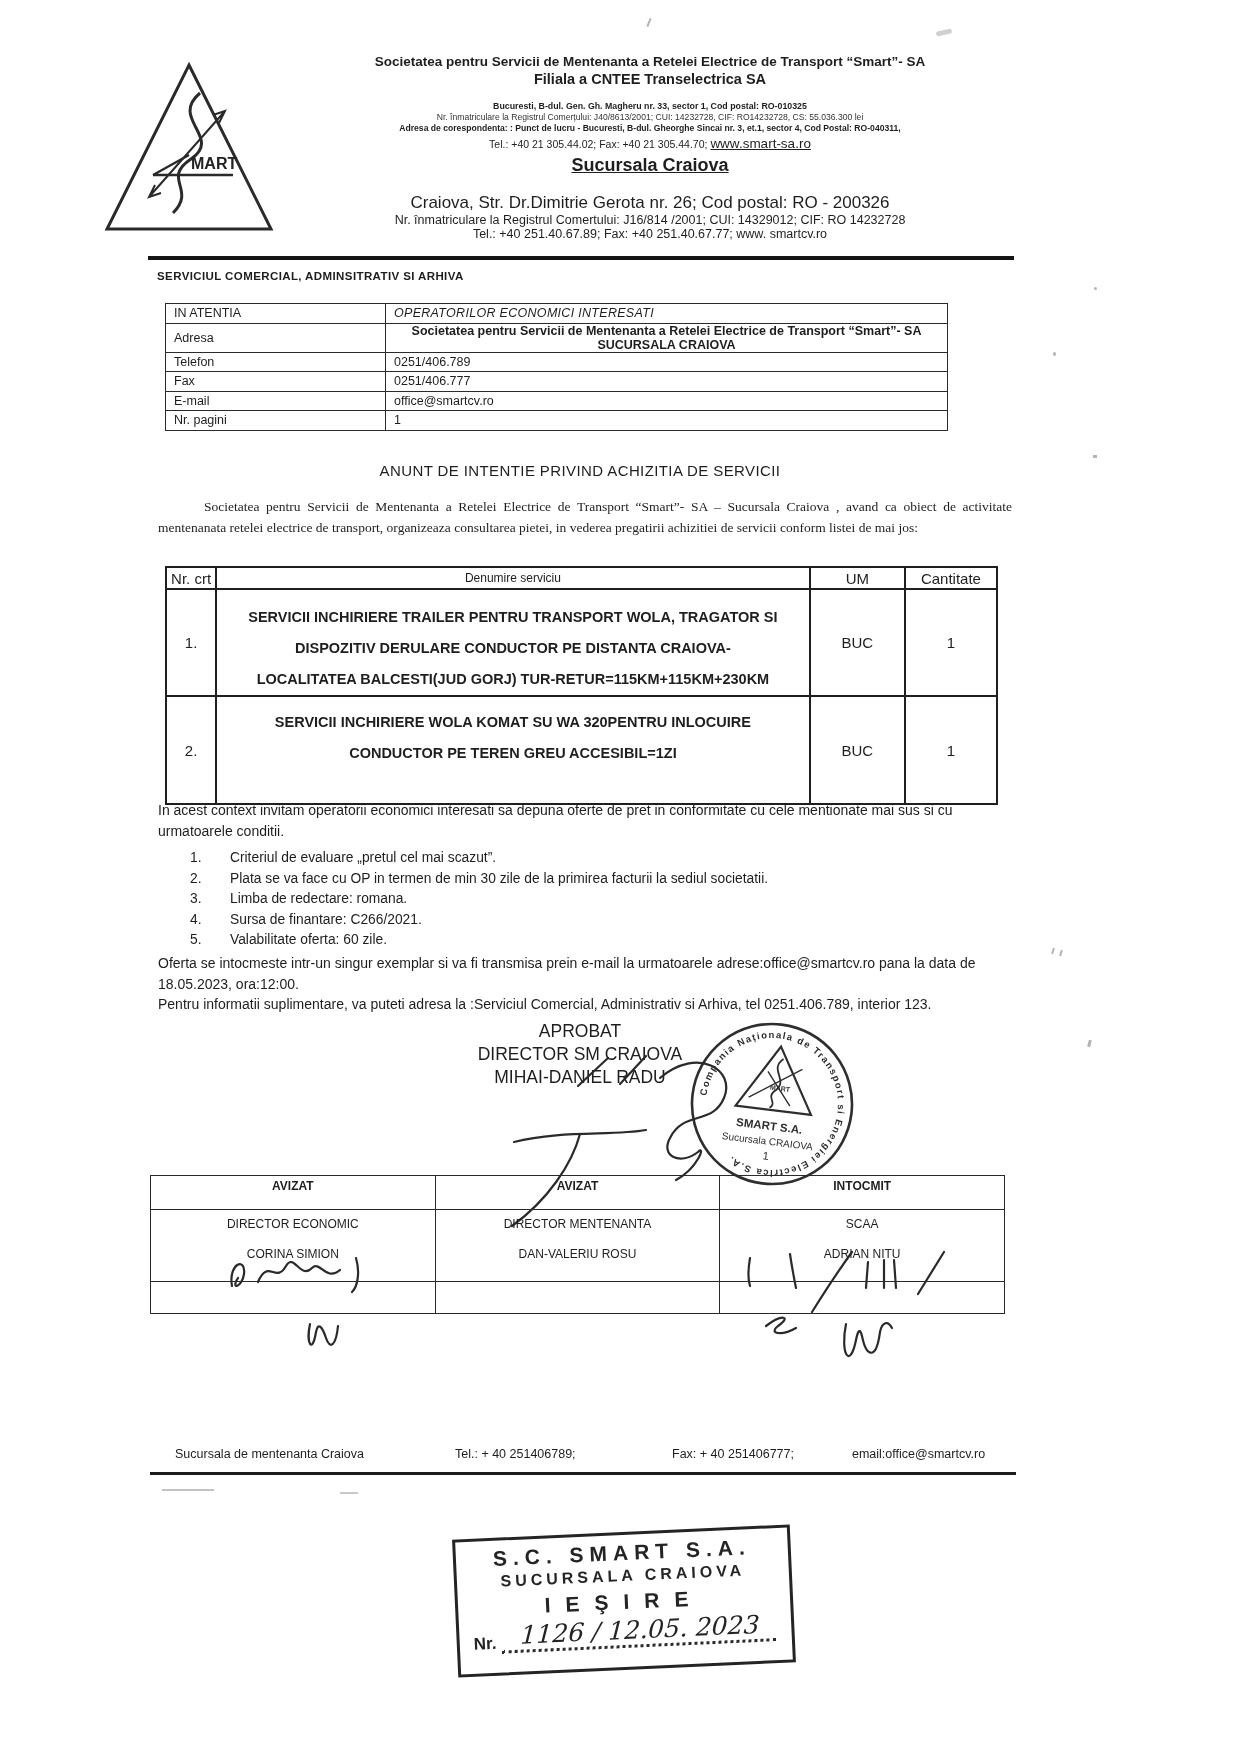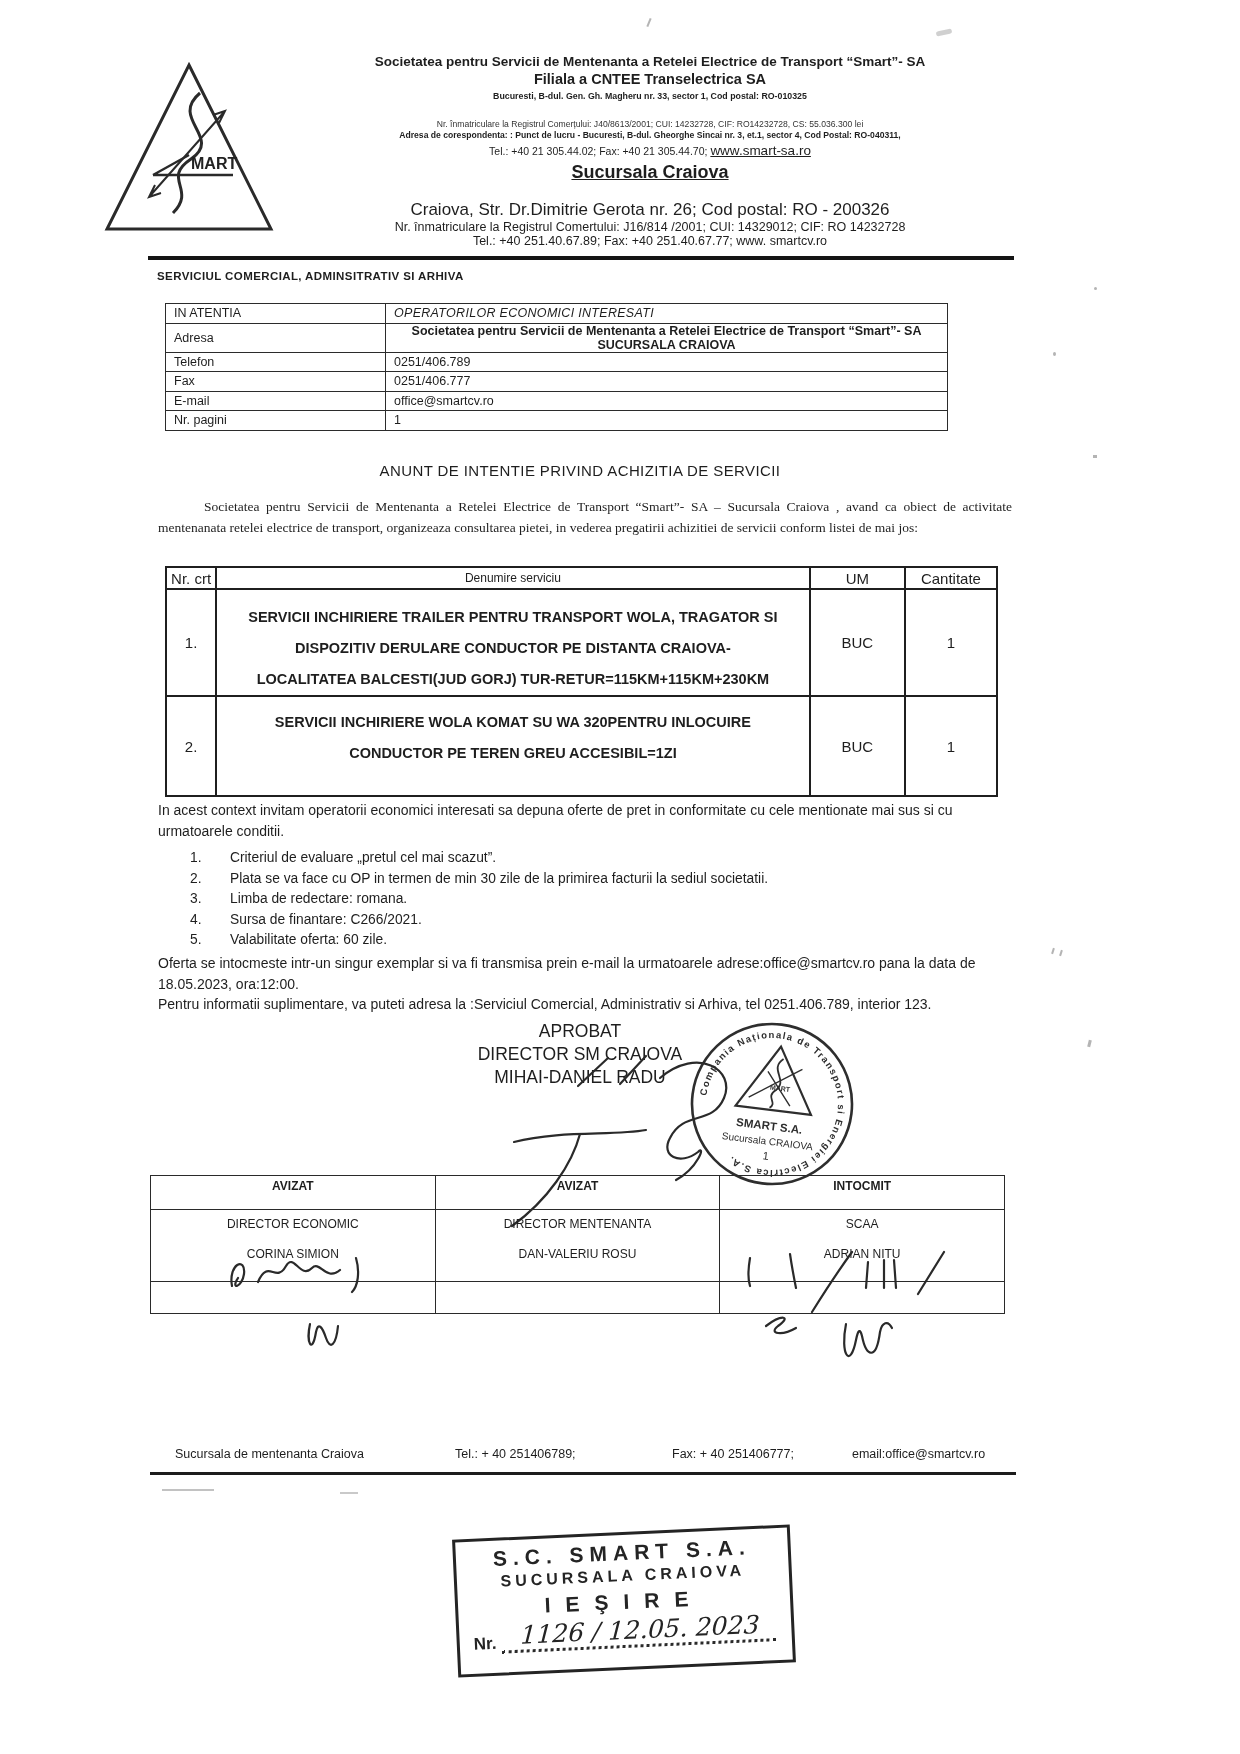--- a/index.html
+++ b/index.html
@@ -5,22 +5,22 @@
   * { margin:0; padding:0; box-sizing:border-box; }
   body { margin:0; background:#ffffff; }
   .page { position:relative; width:1240px; height:1754px; background:#fff;
           font-family:"Liberation Sans", sans-serif; color:#1e1e1e; overflow:hidden; }
   .abs { position:absolute; }
 
   
   .header-block { left:285px; top:54px; width:730px; text-align:center; }
   .h-line1 { font-size:13.5px; font-weight:bold; }
   .h-line2 { font-size:14.5px; font-weight:bold; margin-top:2px; }
-  .h-line3 { font-size:8.8px; font-weight:bold; margin-top:4px; }
-  .h-line4 { font-size:8.6px; margin-top:18px; color:#333; }
+  .h-line3 { font-size:8.8px; font-weight:bold; margin-top:14px; }
+  .h-line4 { font-size:8.6px; margin-top:1px; color:#333; }
   .h-line5 { font-size:8.6px; font-weight:600; margin-top:1px; }
   .h-line6 { font-size:10.5px; margin-top:3px; }
   .h-url   { font-size:13.5px; text-decoration:underline; }
   .h-branch { font-size:18px; font-weight:bold; text-decoration:underline; margin-top:4px; }
   .h-b1 { font-size:17px; margin-top:17px; }
   .h-b2 { font-size:12.5px; }
   .h-b3 { font-size:12.5px; }
 
   .rule-top { left:148px; top:256px; width:866px; height:4px; background:#151515; }
   .dept { left:157px; top:270px; font-size:11.5px; font-weight:bold; letter-spacing:.4px; }
@@ -40,21 +40,21 @@
 
   .services { left:165px; top:566px; width:833px; table-layout:fixed; }
   .services th, .services td { border:2px solid #1f1f1f; }
   .services th { height:22px; font-size:12px; font-weight:normal; }
   .services .c-nr  { width:49px; text-align:center; font-size:15px; }
   .services .c-den { width:580px; }
   .services .c-um  { width:93px; text-align:center; font-size:15px; }
   .services .c-qty { width:90px; text-align:center; font-size:15px; }
   .den-wrap { padding:8px 4px; text-align:center; font-weight:bold; font-size:14.5px; line-height:31px; }
   .row1 .den-wrap { padding-top:12px; padding-bottom:0; }
-  .row2 .den-wrap { padding-top:10px; padding-bottom:26px; }
+  .row2 .den-wrap { padding-top:10px; padding-bottom:34px; }
 
   .context { left:158px; top:800px; width:872px; font-size:14px; line-height:1.5; }
 
   .cond-row { position:relative; left:0; display:flex; font-size:13.8px; margin-bottom:5.5px; }
   .cond-list { left:190px; top:850px; width:840px; }
   .cond-num { width:28px; }
   .cond-text { margin-left:12px; }
 
   .offer1 { left:158px; top:953px; width:878px; font-size:14px; line-height:1.52; }
   .offer2 { left:158px; top:996px; width:878px; font-size:14px; }

